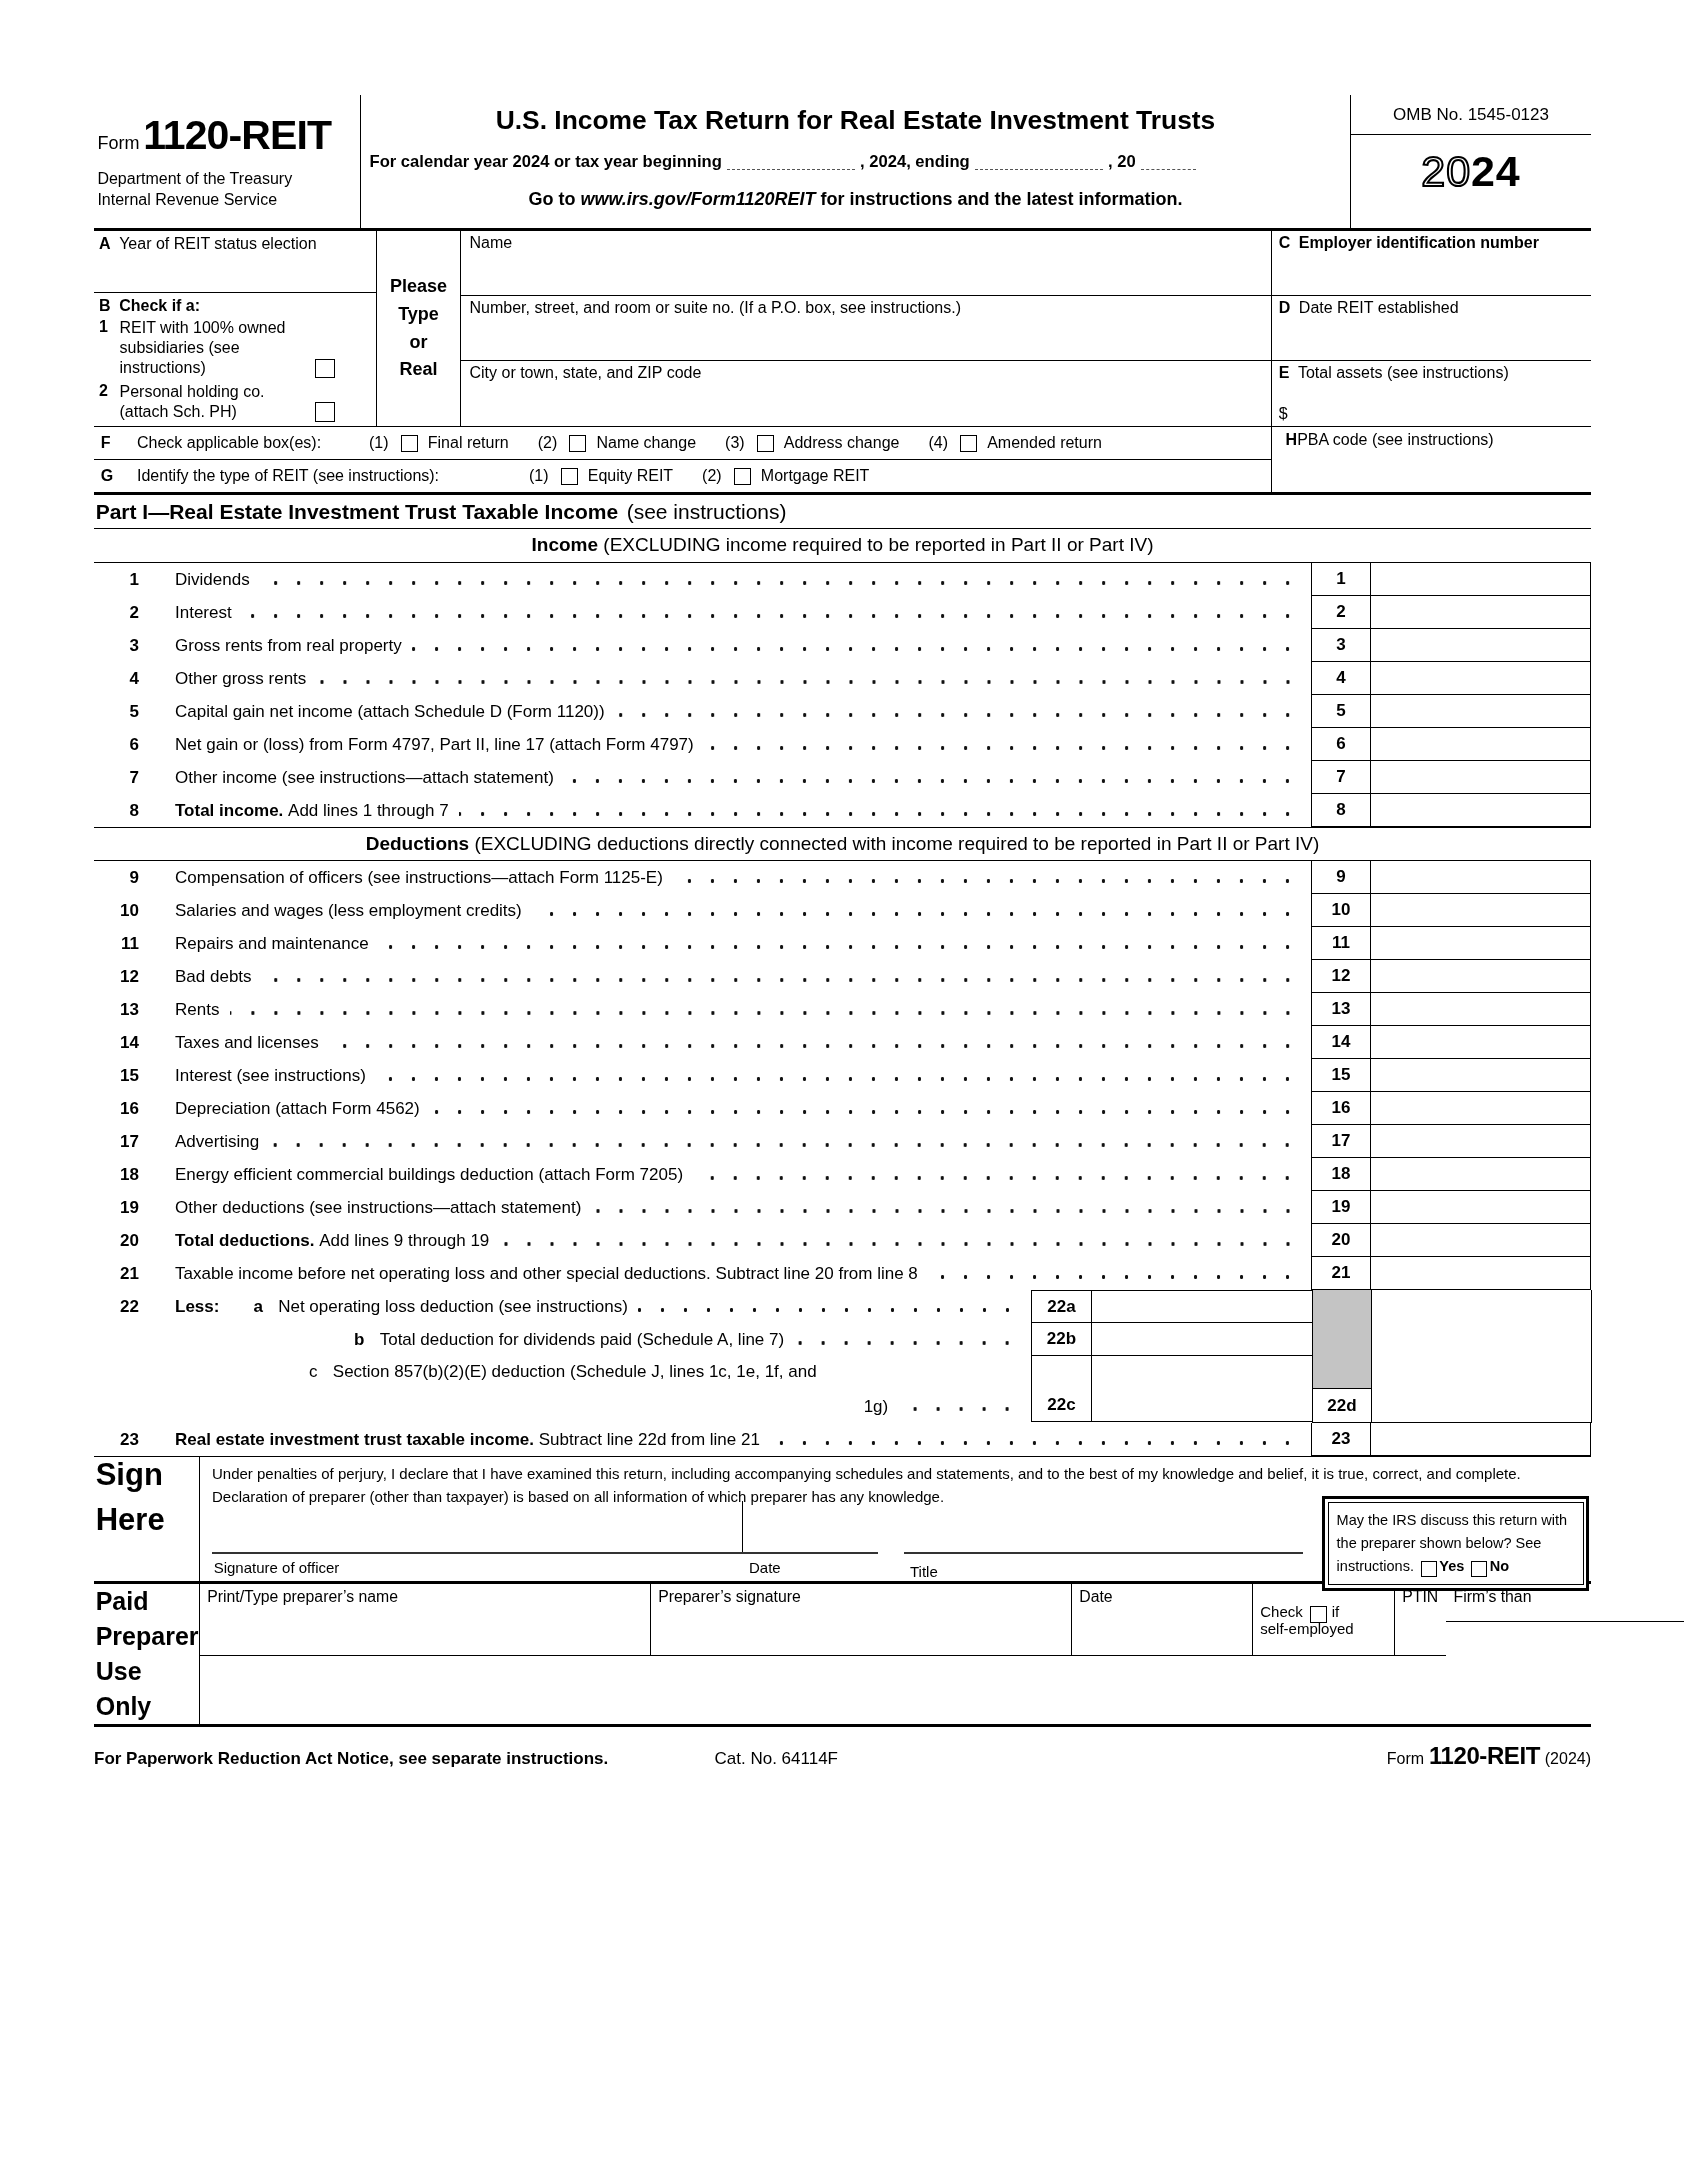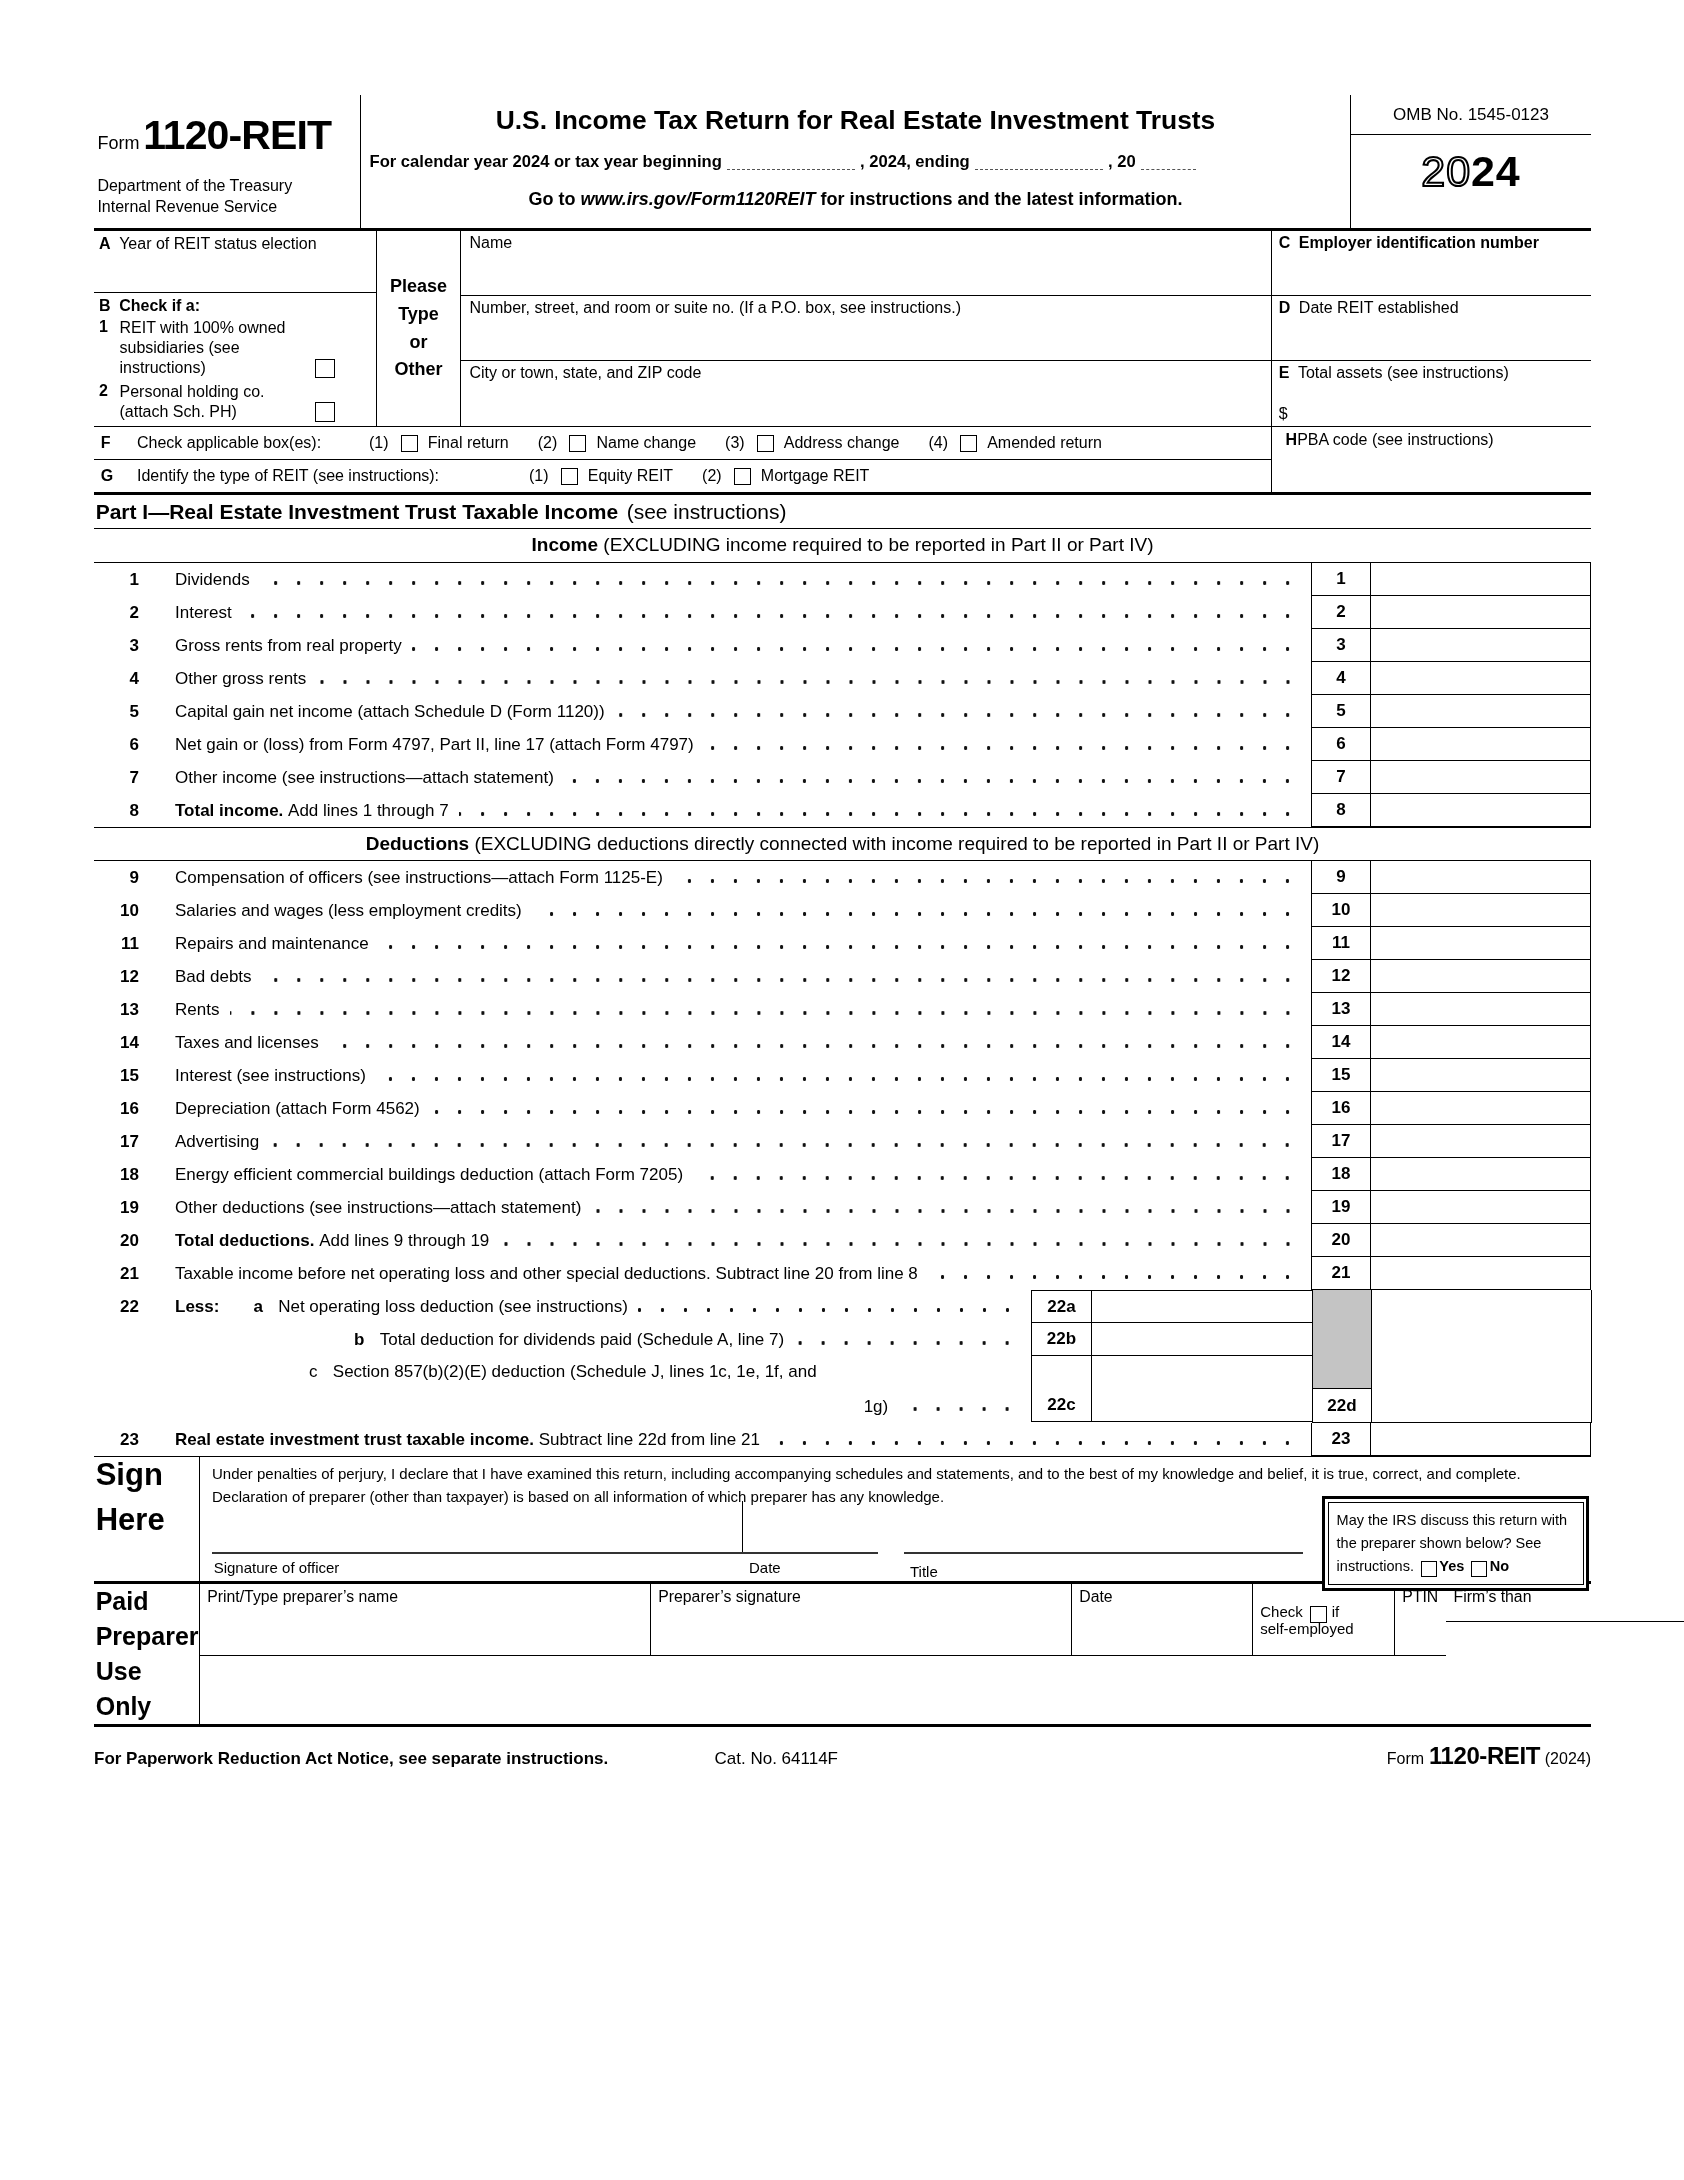--- a/index.html
+++ b/index.html
@@ -9,21 +9,21 @@
     font-family: "Liberation Sans", sans-serif; color: #000;
   }
   .form { position: absolute; left: 94px; top: 95px; width: 1497px; }
 
   
   .header-top { display:flex; border-bottom: 3.4px solid #000; height: 136px; }
   .fid { width: 267px; border-right: 1.7px solid #000; position: relative; }
   .fid-top { margin: 17px 0 0 3.4px; white-space: nowrap; }
   .fid-form { font-size: 18px; }
   .fid-num { font-size: 41px; font-weight: bold; letter-spacing: -0.9px; }
-  .dept { position: absolute; left: 3.4px; bottom: 10px; font-size: 16px; line-height: 1.3; }
+  .dept { position: absolute; left: 3.4px; bottom: 17px; font-size: 16px; line-height: 1.3; }
   .titleblock { flex: 1; border-right: 1.7px solid #000; position: relative; }
   .main-title { font-size: 26.4px; font-weight: bold; text-align: center; margin-top: 10.2px; }
   .calline { font-size: 16.6px; font-weight: bold; margin: 15.3px 0 0 8.5px; }
   .blank { display:inline-block; width: 128px; border-bottom: 1.7px dashed #555; height: 19px; margin: 0 5.1px -3.4px 5.1px; }
   .blank.small { width: 55px; }
   .goline { font-size: 18px; font-weight: bold; text-align: center; margin-top: 17px; }
   .goline i { font-style: italic; }
   .omb { width: 240px; }
   .omb-no { font-size: 17px; text-align: center; padding: 10.2px 0 8.5px; border-bottom: 1.7px solid #000; }
   .yearbox { text-align: center; padding-top: 12px; font-size: 43px; letter-spacing: 0.9px; }
@@ -201,21 +201,21 @@
             <span class="bnum">2</span>
             <span class="btxt">Personal holding co. (attach Sch. PH)</span>
             <span class="cb"></span>
           </div>
         </div>
       </div>
       <div class="colplease">
         <div>Please</div>
         <div>Type</div>
         <div>or</div>
-        <div>Other</div>
+        <div>Real</div>
       </div>
       <div class="colname">
         <div class="nrow"><span>Name</span></div>
         <div class="nrow"><span>Number, street, and room or suite no. (If a P.O. box, see instructions.)</span></div>
         <div class="nrow"><span>City or town, state, and ZIP code</span></div>
       </div>
       <div class="colright">
         <div class="crow bold-label">
           <span class="letter">C</span><span>Employer identification number</span>
         </div>

